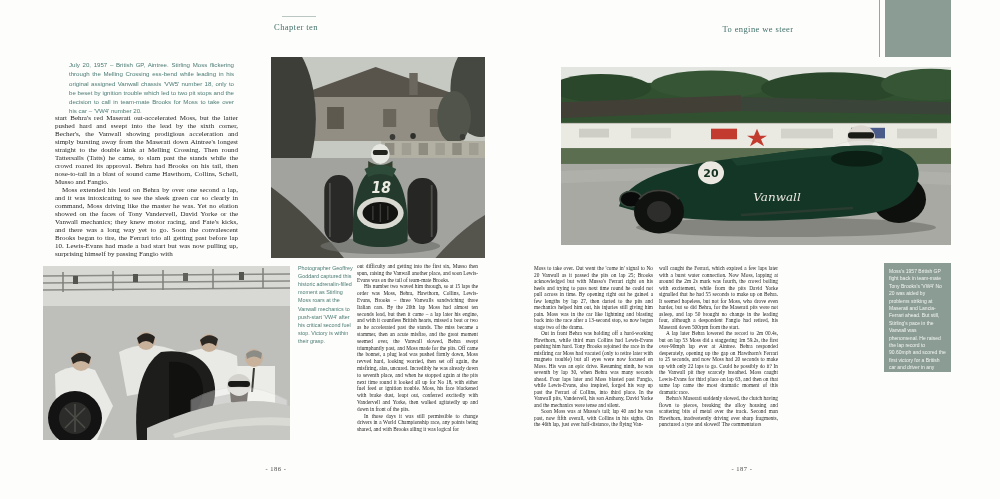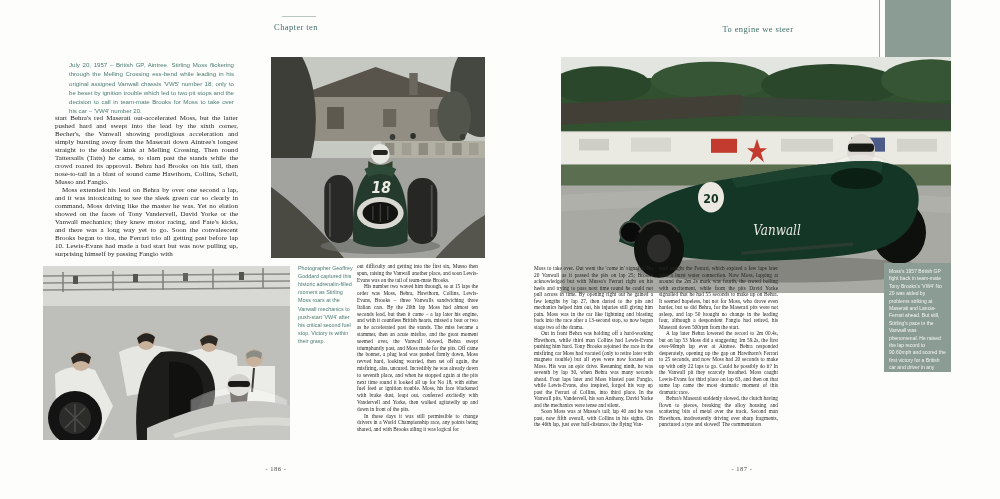--- a/index.html
+++ b/index.html
@@ -29,21 +29,21 @@
   .col p.indent{text-indent:7px;}
   .col1{left:55px;top:114px;width:183px;font-size:7px;line-height:8px;}
   .col2{left:357px;top:263px;width:121px;font-size:5.3px;line-height:6.8px;}
   .col3{left:534px;top:265px;width:119px;font-size:5.3px;line-height:6.5px;}
   .col4{left:659px;top:265px;width:119px;font-size:5.3px;line-height:6.5px;}
   
   .photo{position:absolute;margin:0;padding:0;}
   .photo svg{display:block;width:100%;height:100%;}
   .photo1{left:243px;top:57px;width:214px;height:201px;padding-left:28px;}
   .photo2{left:43px;top:266px;width:247px;height:174px;}
-  .photo3{left:561px;top:57px;width:390px;height:236px;}
+  .photo3{left:561px;top:67px;width:390px;height:178px;}
   
   .corner-rule{position:absolute;left:879px;top:0;width:1px;height:57px;background:#9aa5a0;}
   .corner-block{position:absolute;left:885px;top:0;width:66px;height:57px;background:#8b9c94;}
   .side-box{
     position:absolute;left:884px;top:263px;width:67px;height:109px;box-sizing:border-box;
     background:#8b9c94;color:#f3f5f2;padding:5px 5px 4px 5px;overflow:hidden;
     font-family:"Liberation Sans",sans-serif;font-size:5px;line-height:7.4px;
   }
   
   .folio{

